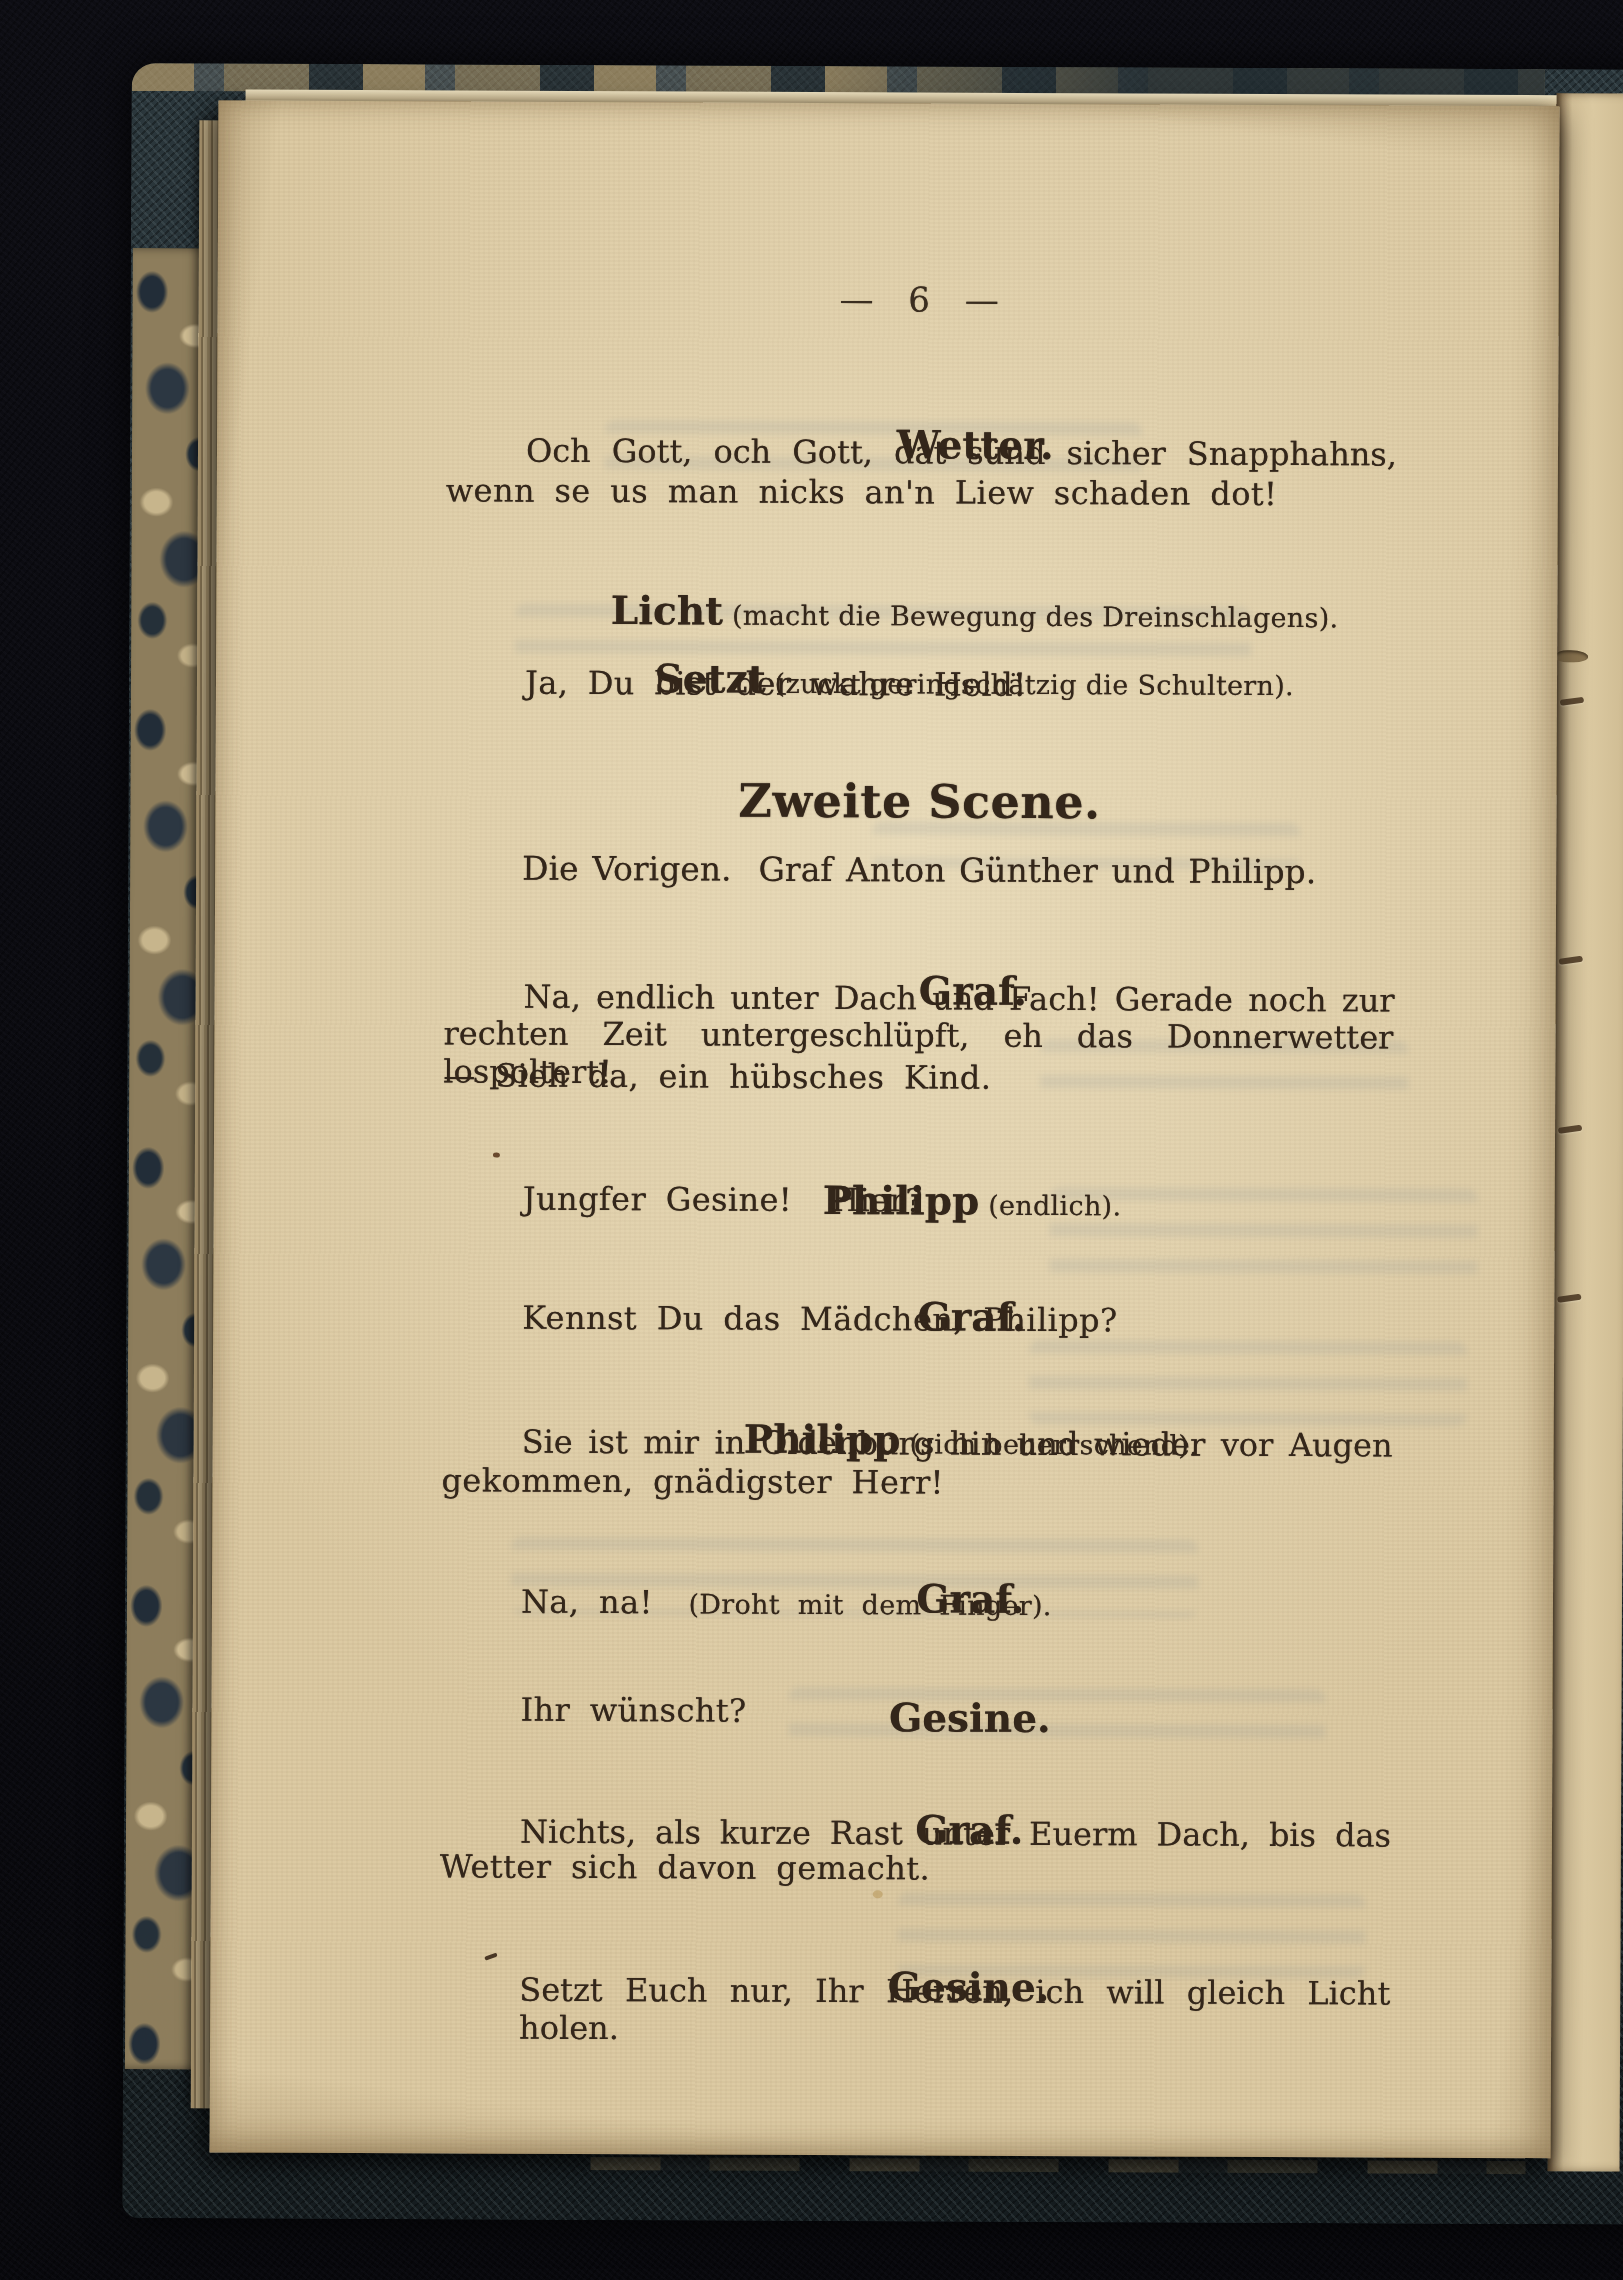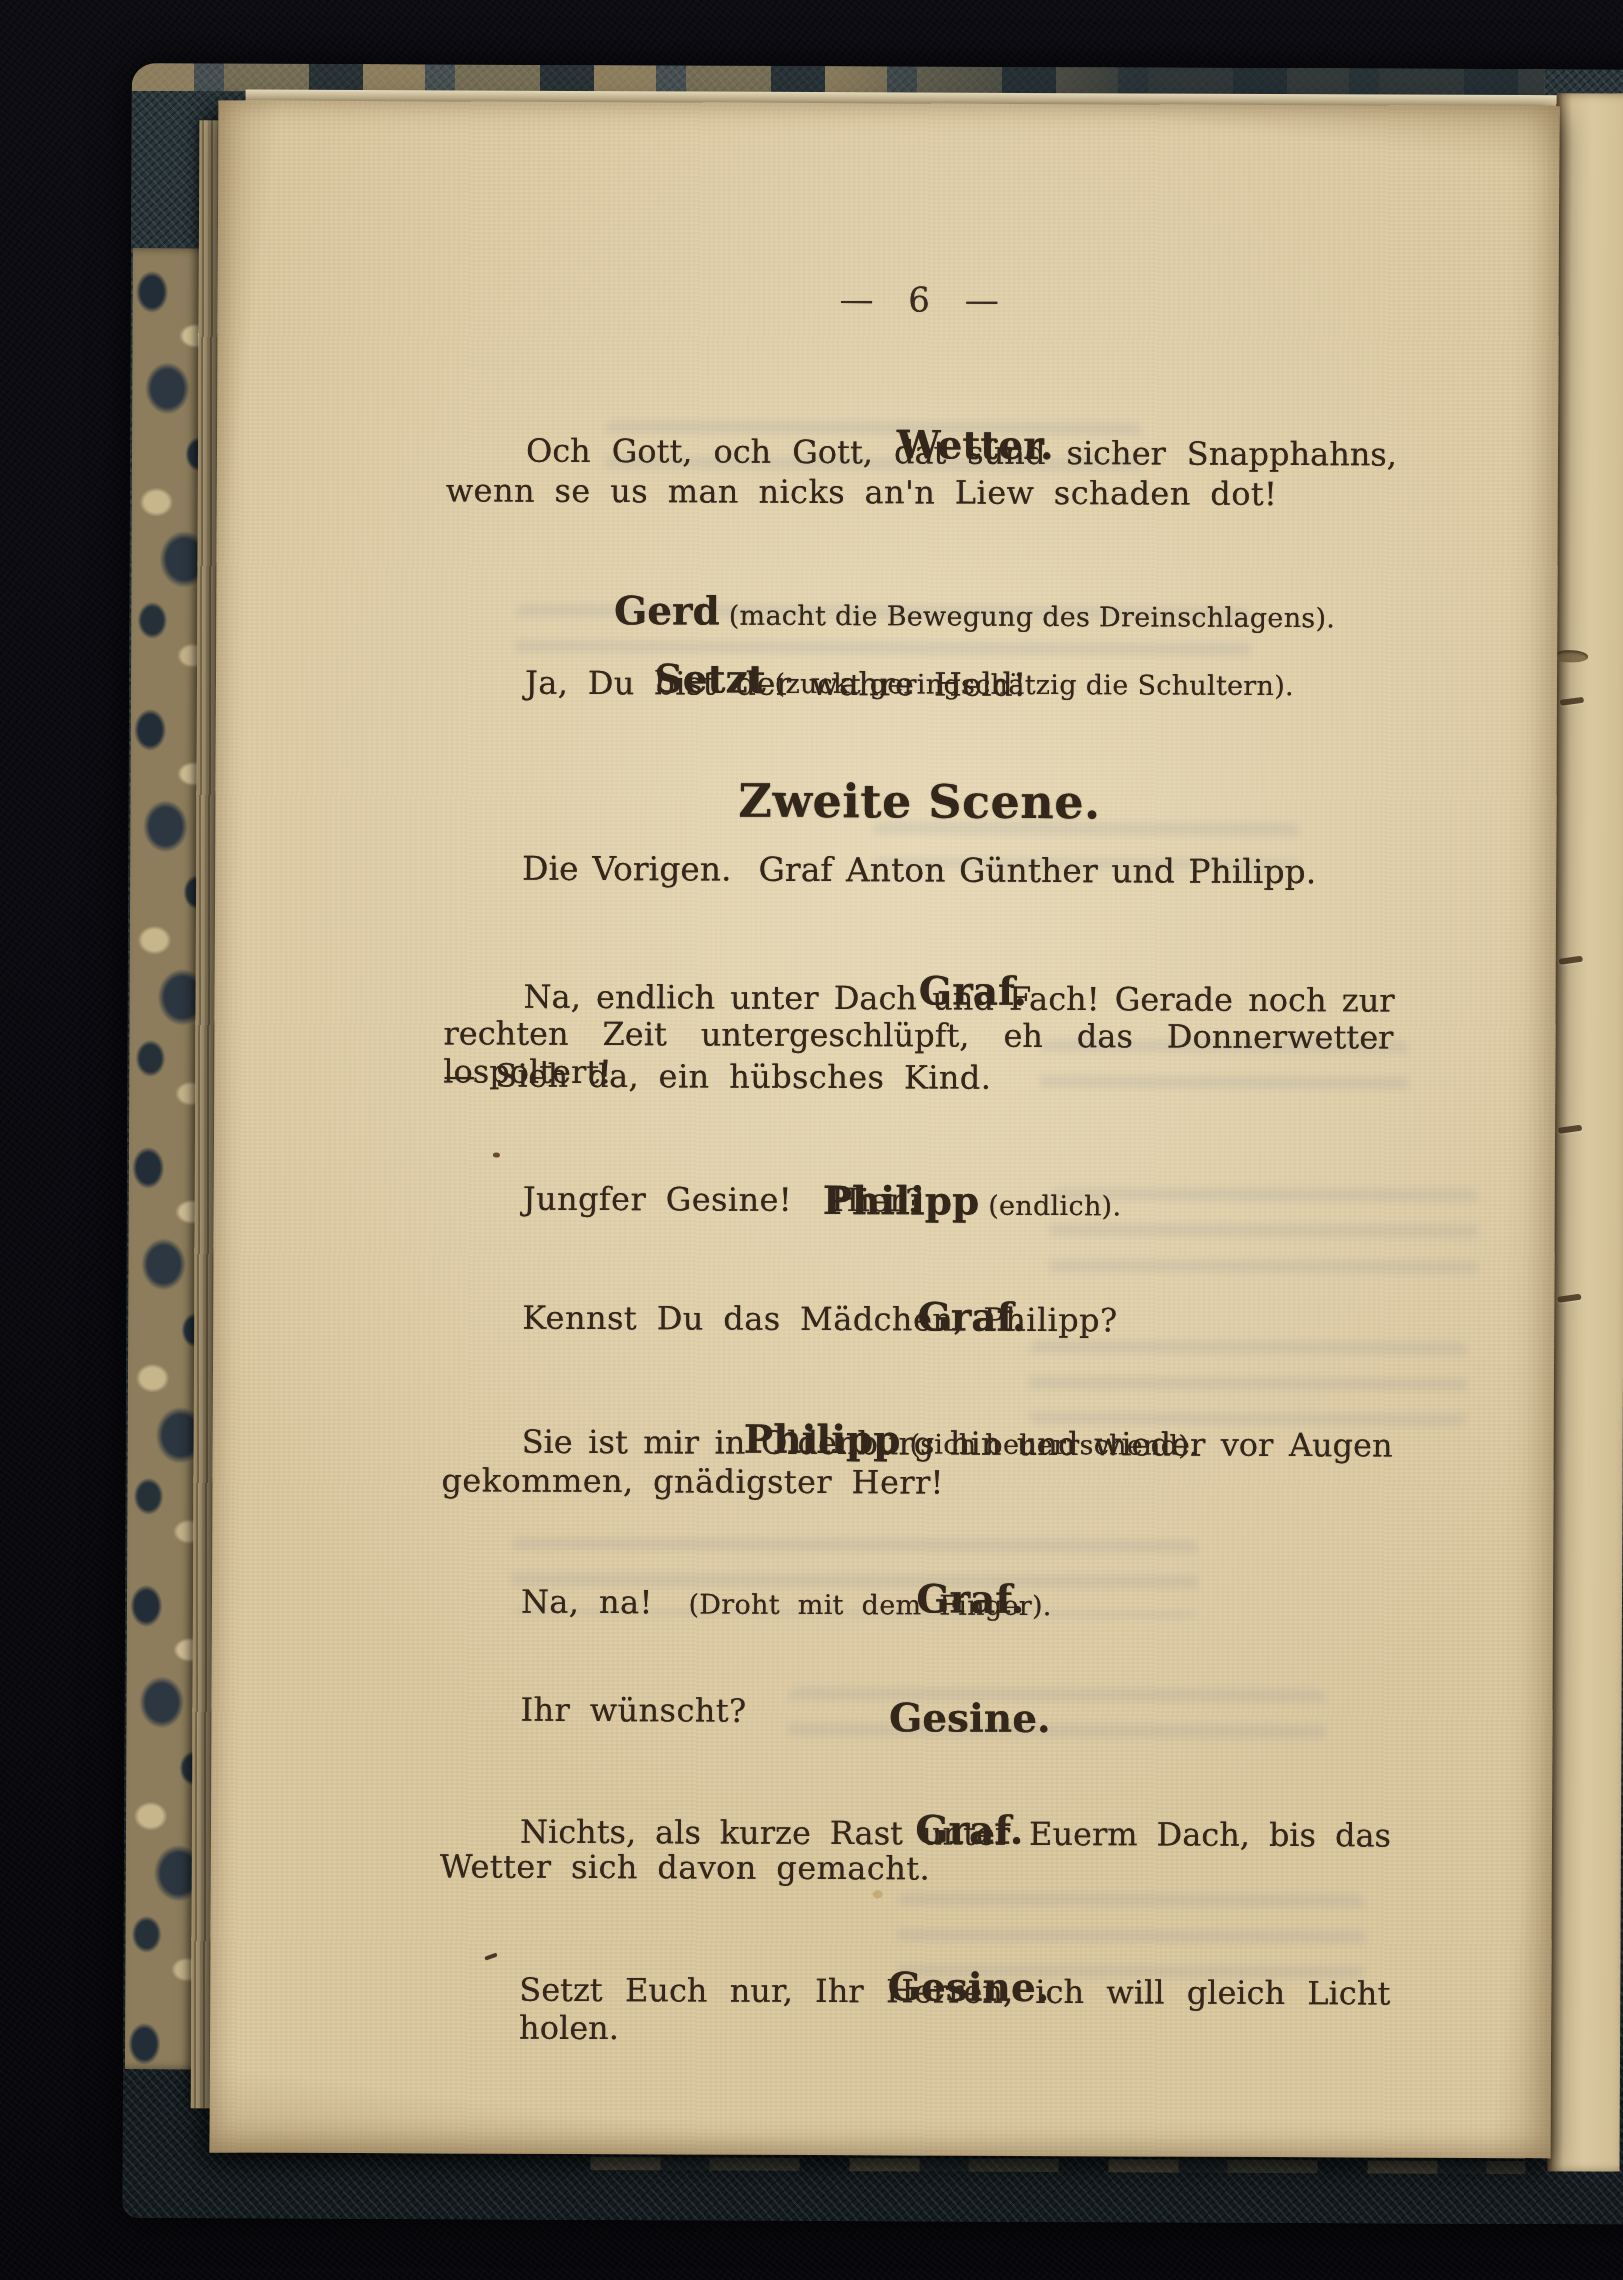--- a/index.html
+++ b/index.html
@@ -168,21 +168,21 @@
 
       <div class="ln pagenum" style="top:176px">— 6 —</div>
 
       <div class="ln sp" style="top:272px">
         <span>Wetter.</span></div>
 
       <div class="ln bd j ind" style="top:331px">Och Gott, och Gott, dat sünd sicher Snapphahns,</div>
       <div class="ln bd w" style="top:371px">wenn se us man nicks an'n Liew schaden dot!</div>
 
       <div class="ln sp" style="top:439px">
-        <span>Gerd</span><span class="spdir"> (macht die Bewegung des Dreinschlagens).</span></div>
+        <span>Licht</span><span class="spdir"> (macht die Bewegung des Dreinschlagens).</span></div>
 
       <div class="ln sp" style="top:507px">
         <span>Setzt</span><span class="spdir"> (zuckt geringschätzig die Schultern).</span></div>
 
       <div class="ln bd w ind" style="top:563px">Ja, Du bist der wahre Held!</div>
 
       <div class="ln scene" style="top:671px">Zweite Scene.</div>
       <div class="ln cast" style="top:748px">Die Vorigen.  Graf Anton Günther und Philipp.</div>
 
       <div class="ln sp" style="top:818px">

